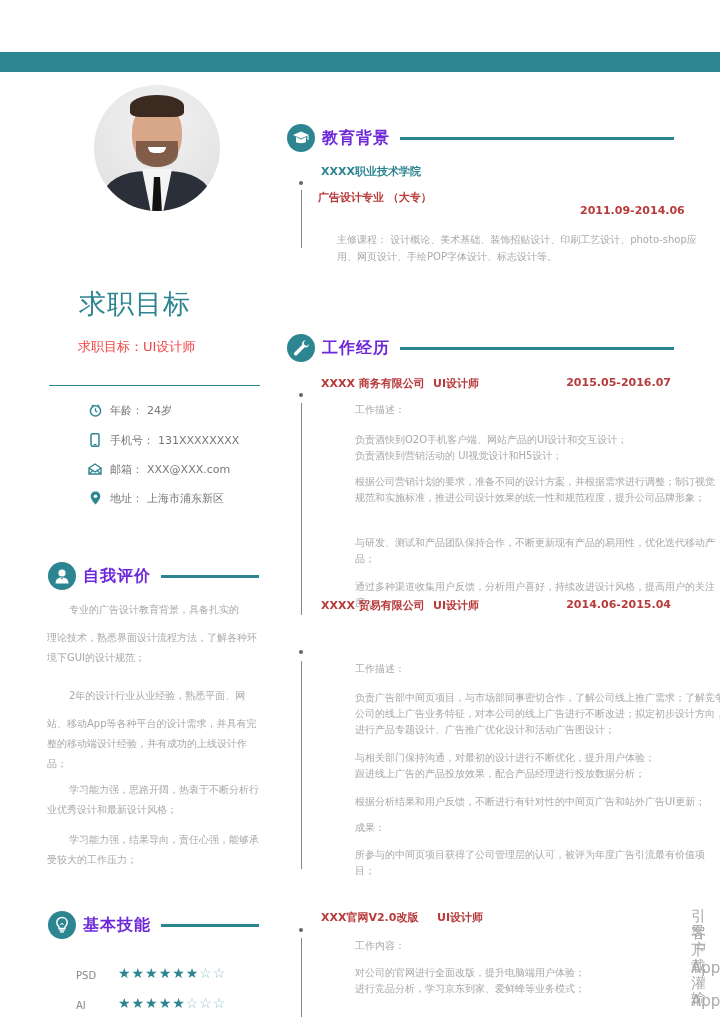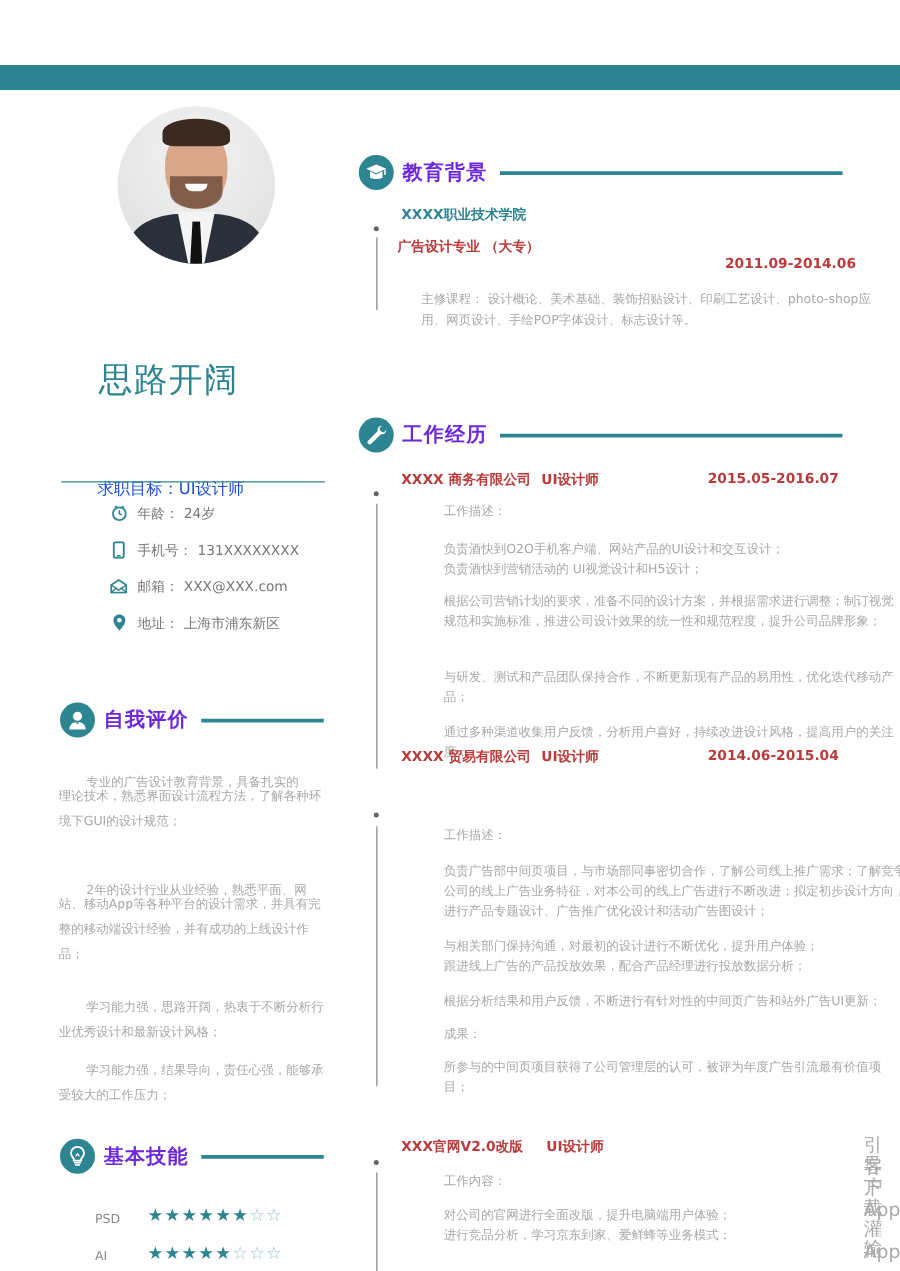--- a/index.html
+++ b/index.html
@@ -13,21 +13,21 @@
     background: radial-gradient(circle at 50% 30%, #f2f2f2 0%, #e6e6e6 60%, #dcdcdc 100%); }
   .avatar .face { position: absolute; left: 38px; top: 18px; width: 50px; height: 64px; border-radius: 45% 45% 48% 48%; background: #d8a78a; }
   .avatar .hair { position: absolute; left: 36px; top: 10px; width: 54px; height: 22px; border-radius: 50% 50% 20% 20%; background: #3b2a20; }
   .avatar .beard { position: absolute; left: 42px; top: 56px; width: 42px; height: 26px; border-radius: 0 0 50% 50%; background: #6a4a38; opacity: .8; }
   .avatar .smile { position: absolute; left: 54px; top: 62px; width: 18px; height: 6px; border-radius: 0 0 10px 10px; background: #fff; }
   .avatar .suit { position: absolute; left: 10px; top: 86px; width: 106px; height: 60px; border-radius: 40% 40% 0 0; background: #2b2f3a; }
   .avatar .shirt { position: absolute; left: 48px; top: 84px; width: 30px; height: 44px; background: #f4f4f4; clip-path: polygon(0 0,100% 0,70% 100%,30% 100%); }
   .avatar .tie { position: absolute; left: 58px; top: 92px; width: 10px; height: 36px; background: #111; clip-path: polygon(20% 0,80% 0,100% 100%,0 100%); }
 
   .name { position: absolute; left: 0; width: 270px; top: 286px; text-align: center; font-size: 27px; color: #2e8592; letter-spacing: 1px; }
-  .target { position: absolute; left: 78px; top: 338px; font-size: 13px; color: #1d4ed8; margin-top: 44px; }
+  .target { position: absolute; left: 78px; top: 338px; font-size: 13px; color: #ef4444; }
 
   .divider-left { position: absolute; left: 49px; top: 385px; width: 211px; height: 1px; background: #2e8592; }
 
   .info-row { position: absolute; left: 88px; height: 16px; display: flex; align-items: center; font-size: 11px; color: #777; }
   .info-row .ic { width: 14px; height: 14px; margin-right: 8px; display: inline-flex; align-items: center; justify-content: center; }
   .info-row .lbl { margin-right: 4px; }
 
   
   .sec-head { position: absolute; display: flex; align-items: center; }
   .sec-head .circle { width: 28px; height: 28px; border-radius: 50%; background: #2e8592; display: flex; align-items: center; justify-content: center; }
@@ -43,21 +43,21 @@
   .edu-courses { position: absolute; left: 321px; top: 231px; width: 360px; font-size: 10px; line-height: 17px; color: #a8a8a8; margin-left: 16px; }
 
   .job-head { position: absolute; left: 321px; width: 350px; height: 14px; font-size: 11px; font-weight: bold; color: #b83a3a; }
   .job-head .company { position: absolute; left: 0; top: 0; }
   .job-head .role { position: absolute; left: 112px; top: 0; }
   .job-head .date { position: absolute; right: 0; top: 0; }
 
   .para { position: absolute; left: 321px; width: 370px; font-size: 10px; line-height: 16px; color: #a8a8a8; margin-left: 34px; }
 
   .self-para { position: absolute; left: 47px; width: 215px; font-size: 10px; line-height: 20px; color: #a8a8a8; }
-  .self-para.indent { text-indent: 22px; margin-top: 17px; }
+  .self-para.indent { text-indent: 22px; }
 
   .skill-row { position: absolute; left: 76px; display: flex; align-items: flex-end; }
   .skill-row .sname { width: 42px; font-size: 10px; color: #888; }
   .skill-row .stars { display: flex; font-size: 14px; letter-spacing: 1px; }
   .star-on { color: #2e8592; }
   .star-off { color: #9bc2c8; }
 
   .side-overflow { position: absolute; left: 691px; font-size: 15px; line-height: 16px; color: #aaa; }
 </style>
 </head>
@@ -68,21 +68,21 @@
 <div class="avatar">
   <div class="suit"></div>
   <div class="shirt"></div>
   <div class="tie"></div>
   <div class="face"></div>
   <div class="beard"></div>
   <div class="smile"></div>
   <div class="hair"></div>
 </div>
 
-<div class="name">思路开阔</div>
+<div class="name">求职目标</div>
 <div class="target">
   <span>求职目标：</span><span>UI设计师</span>
 </div>
 
 <div class="divider-left"></div>
 
 <div class="info-row" style="top:402px">
   <span class="ic">
     <svg width="13" height="13" viewBox="0 0 14 14">
         <circle cx="7" cy="7.5" r="5.5" fill="none" stroke="#2e8592" stroke-width="1.6"></circle>

